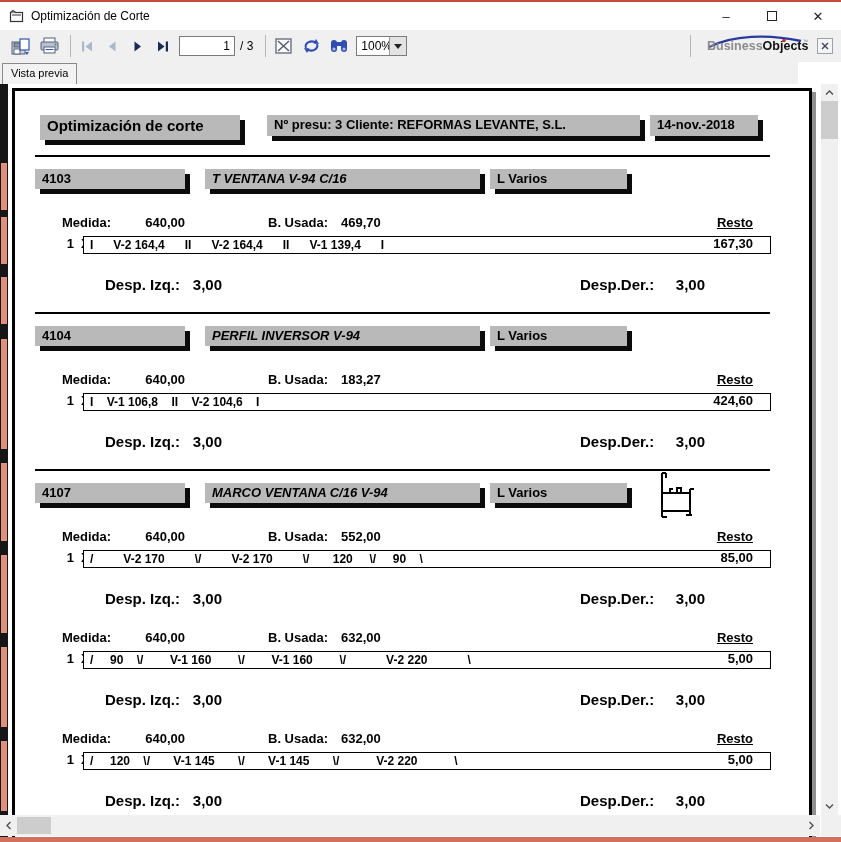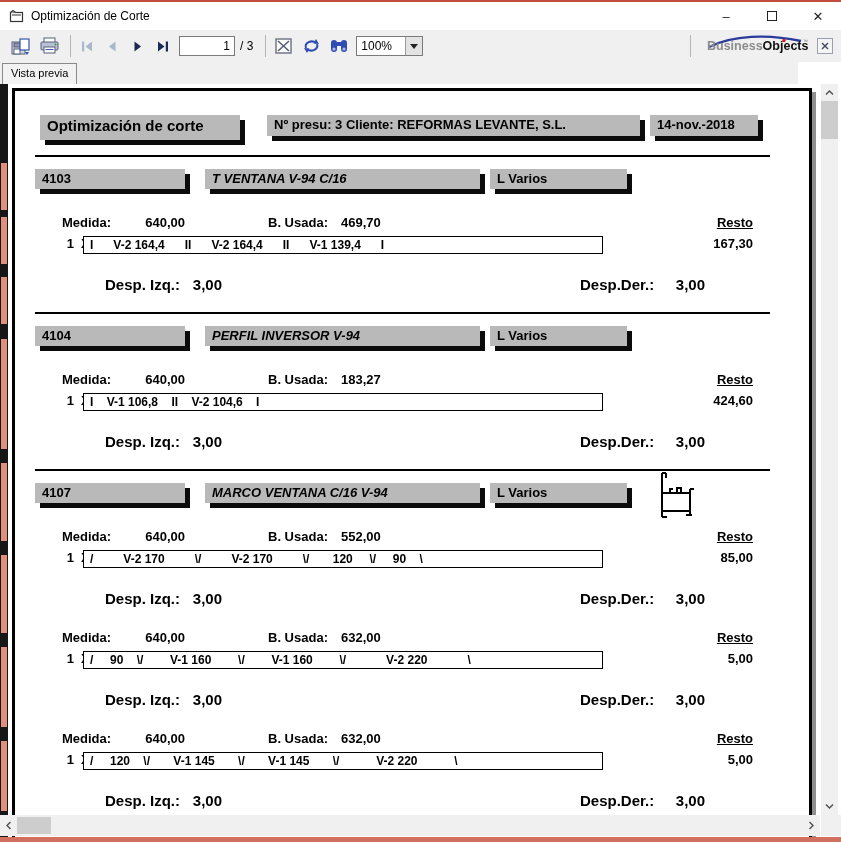--- a/index.html
+++ b/index.html
@@ -23,21 +23,21 @@
 
   
   .toolbar { position:absolute; left:0; top:30px; width:841px; height:32px; background:#f0f0f0;
              display:flex; align-items:center; }
   .tbtn { height:24px; display:flex; align-items:center; justify-content:center; padding:0 3px; }
   .tsep { width:1px; height:22px; background:#b5b5b5; margin:0 6px; }
   .pagebox { width:56px; height:20px; background:#fff; border:1px solid #7a7a7a;
              font-size:12px; text-align:right; padding:2px 4px 0 0; margin-left:6px; }
   .pagetotal { font-size:12px; margin-left:5px; color:#000; }
   .zoombox { display:flex; height:20px; margin-left:4px; border:1px solid #7a7a7a; background:#fff; }
-  .zoomval { width:48px; font-size:12px; padding:2px 0 0 4px; }
+  .zoomval { width:32px; font-size:12px; padding:2px 0 0 4px; }
   .zoomdrop { width:17px; height:18px; background:#e3e3e3; border-left:1px solid #999;
               display:flex; align-items:center; justify-content:center; }
   .zoomdrop svg { display:block; }
   .tspacer { flex:1; }
   .brand { margin:0 8px 0 8px; }
   .xclose { width:16px; height:16px; border:1px solid #9aa0b0; background:#f4f4f4; margin-right:8px;
             display:flex; align-items:center; justify-content:center; }
 
   
   .tabrow { position:absolute; left:0; top:62px; width:798px; height:22px; background:#f0f0f0; }
@@ -76,21 +76,21 @@
   .abs { position:absolute; white-space:nowrap; }
   .ra  { text-align:right; }
   .lbl-medida { left:47px; }
   .val-medida { left:128px; width:42px; }
   .lbl-busada { left:253px; }
   .val-busada { left:326px; width:50px; }
   .col-resto  { left:690px; width:48px; }
   .resto-hd { text-decoration:underline; }
   .qty { left:49px; width:10px; }
   .qx  { left:66px; }
-  .bar-box { left:68px; top:0; width:520px; height:18px; border:1px solid #000; background:#fff; overflow:hidden; }
+  .bar-box { left:68px; top:0; width:688px; height:18px; border:1px solid #000; background:#fff; overflow:hidden; }
   .bar-text { display:block; white-space:pre; font-size:12px; font-weight:bold; line-height:16px; padding-left:6px; }
   .lbl-dizq { left:90px; }
   .val-dizq { left:165px; width:42px; }
   .lbl-dder { left:565px; }
   .val-dder { left:648px; width:42px; }
   .sec-sep { height:2px; background:#000; margin:20px 0 0 20px; width:735px; }
 
   
   .vscroll { position:absolute; right:3px; top:0; width:17px; height:731px; background:#f0f0f0; }
   .vscroll .arrow, .hscroll .arrow { position:absolute; width:17px; height:17px; background:#f0f0f0;

